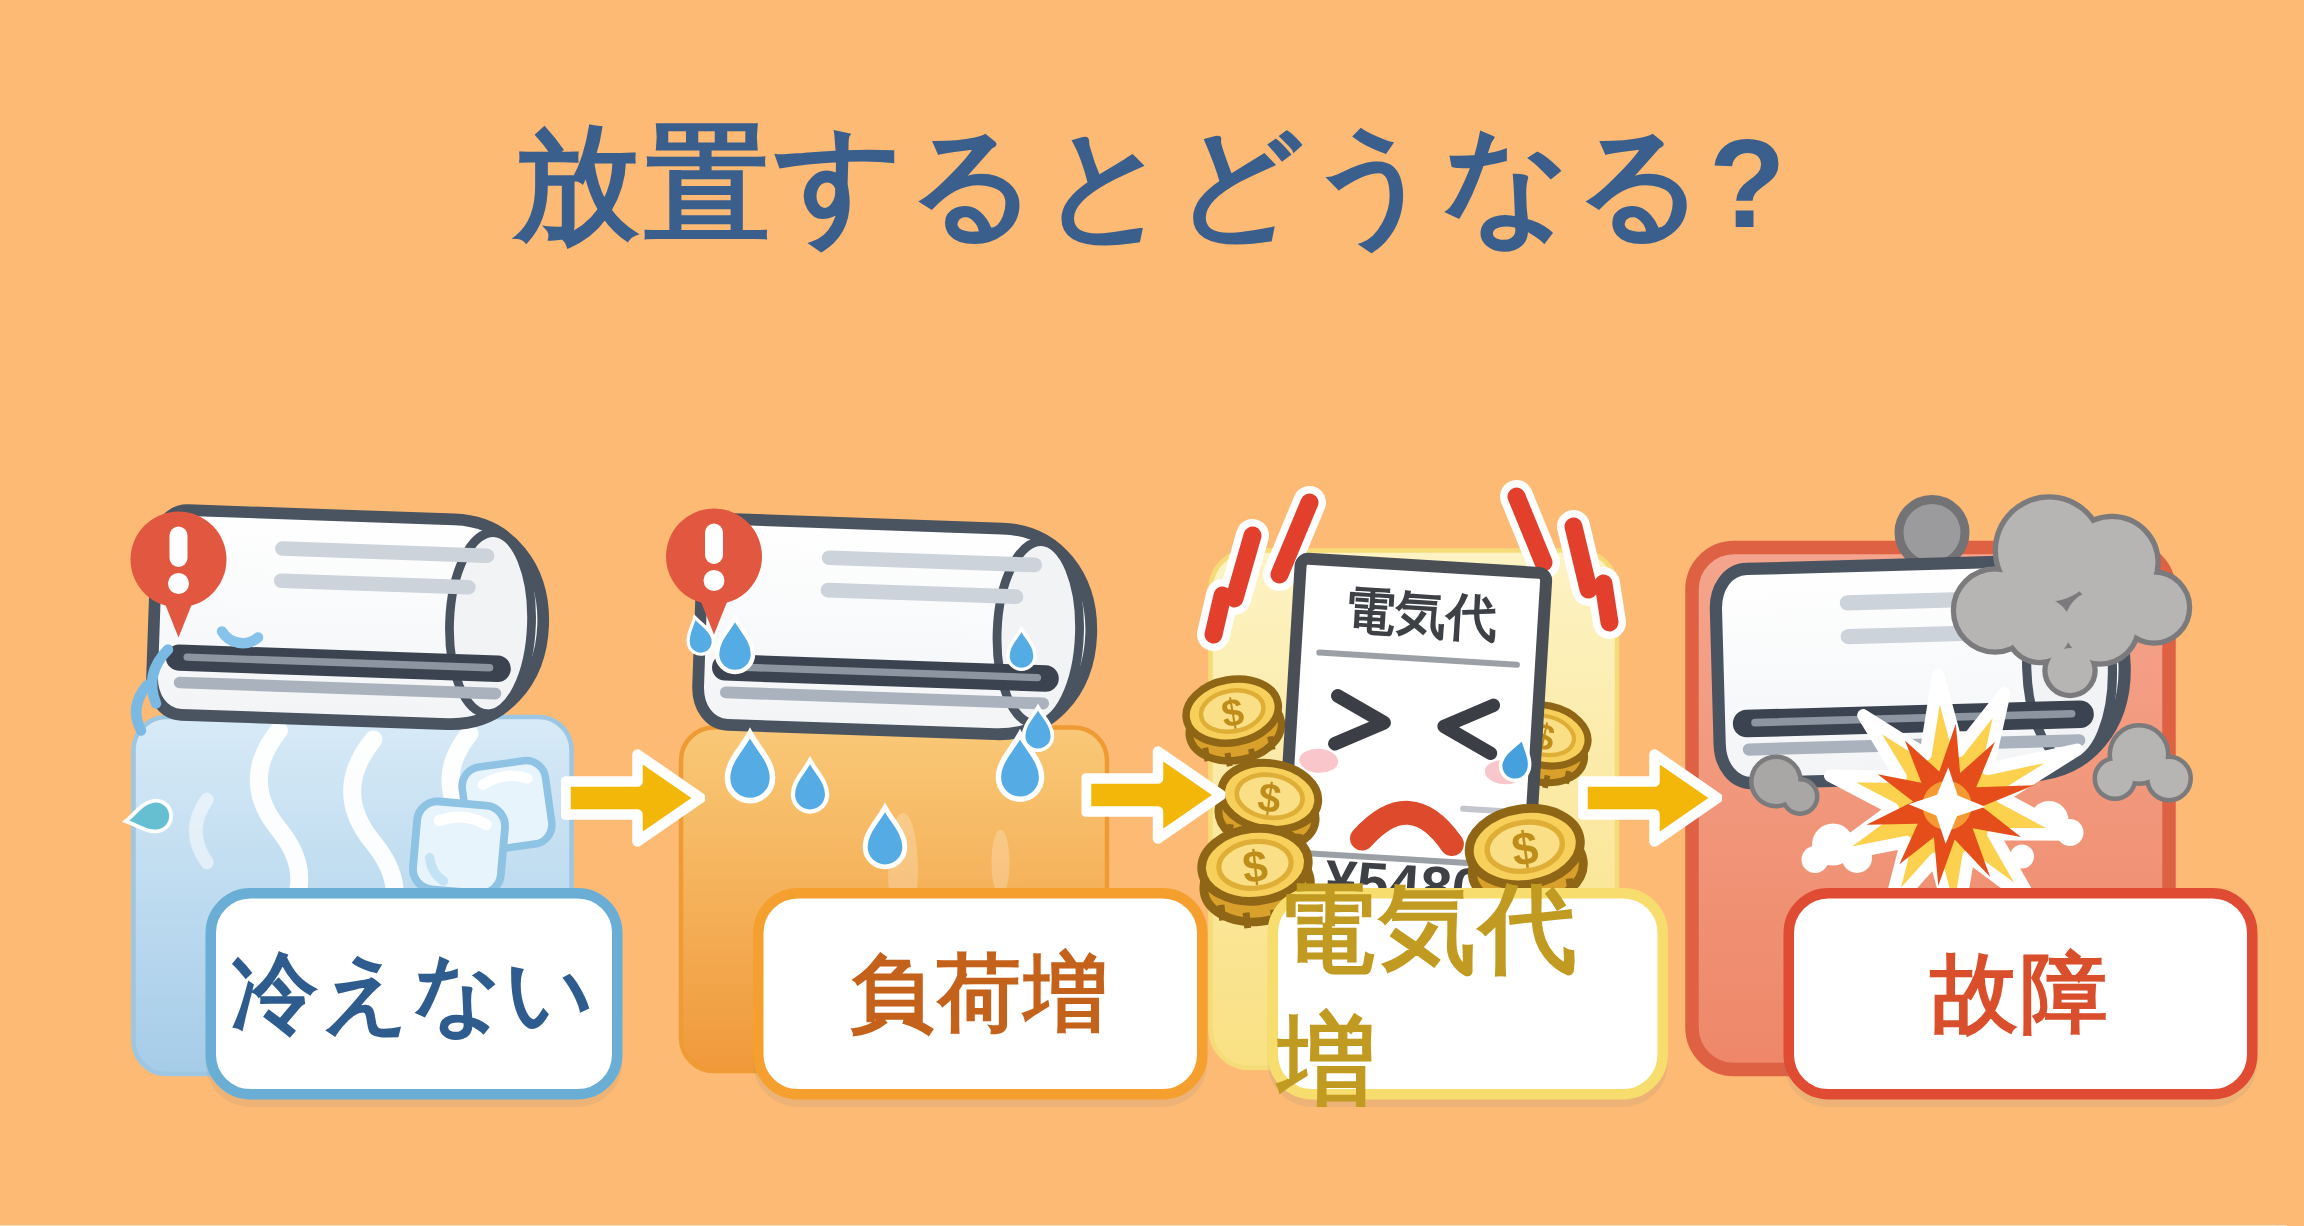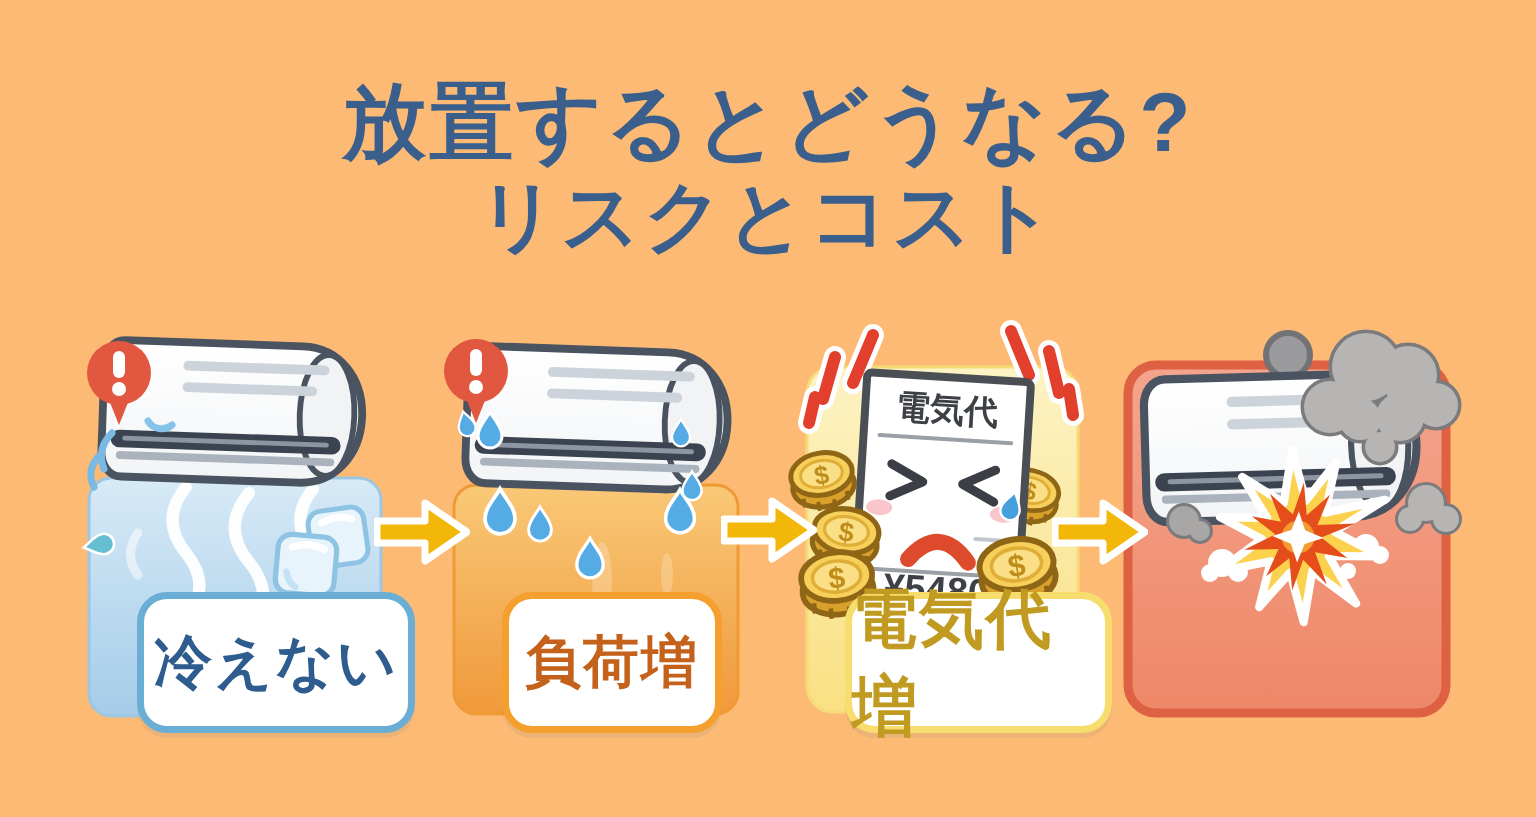--- a/index.html
+++ b/index.html
@@ -15,21 +15,21 @@
   .panel svg.art{position:absolute;left:0;top:0;overflow:visible;}
   .p1{left:86px;width:298px;}
   .p2{left:452px;width:288px;}
   .p3{left:805px;width:275px;}
   .p4{left:1126px;width:345px;}
   
   .label-box{position:absolute;top:267px;height:141px;background:#ffffff;border-radius:30px;
              display:flex;align-items:center;justify-content:center;box-sizing:border-box;
              font-weight:800;letter-spacing:2px;box-shadow:0 5px 0 rgba(120,130,140,.12);margin-left:37px;}
   .lb1{left:14px;width:278px;border:7px solid #6aaed6;color:#2e5c8e;font-size:58px;}
-  .lb2{left:13px;width:220px;border:7px solid #f5a02e;color:#c4621c;font-size:56px;}
+  .lb2{left:13px;width:303px;border:7px solid #f5a02e;color:#c4621c;font-size:56px;}
   .lb3{left:3px; width:267px;border:7px solid #f7dd6e;color:#c19b21;font-size:65px;}
   .lb4{left:26px;width:316px;border:7px solid #e04b33;color:#d94e2b;font-size:58px;}
   
   .arrow{position:absolute;width:96px;height:72px;z-index:6;}
   .a1{left:374px;top:496px;}
   .a2{left:721px;top:494px;}
   .a3{left:1052px;top:496px;}
 </style>
 </head>
 <body>
@@ -94,21 +94,20 @@
 
     <polygon id="star" points="4,-106 14,-43 56,-86 36,-26 110,-34 45,-2 98,34 35,27 62,88 13,43 -4,104 -14,42 -56,80 -36,26 -102,32 -44,-2 -92,-34 -35,-27 -60,-80 -13,-43"></polygon>
     <path id="sparkle" d="M0,-26 L7,-7 L26,0 L7,7 L0,26 L-7,7 L-26,0 L-7,-7 Z"></path>
   </defs>
 </svg>
 
 <div class="canvas">
 
   <div class="title">
     <div class="l1">放置するとどうなる?</div>
-    <div class="l2">リスクとコスト</div>
   </div>
 
   <div class="panel p1">
     <svg class="art" width="298" height="412" viewBox="0 0 298 412">
       <rect x="3" y="153" width="292" height="238" rx="22" fill="url(#gBlue)" stroke="#9cc6e2" stroke-width="3"></rect>
       <g stroke="#ffffff" stroke-width="12" fill="none" stroke-linecap="round" opacity=".96">
         <path d="M100,162 c-18,22 -18,44 0,66 c18,22 18,44 0,66 c-14,18 -15,36 -3,54"></path>
         <path d="M163,168 c-19,23 -19,46 0,69 c19,23 19,46 0,69 c-14,18 -15,34 -4,50"></path>
         <path d="M227,164 c-17,21 -17,42 0,63 c17,21 17,42 0,63 c-12,16 -13,32 -3,46"></path>
         <path d="M52,208 c-10,14 -10,28 0,42" opacity=".55" stroke-width="9"></path>
@@ -251,20 +250,23 @@
           <circle cx="254" cy="230" r="9"></circle>
           <circle cx="222" cy="246" r="8"></circle>
       </g>
       <g transform="translate(172,212) rotate(-6) scale(0.82)">
         <use href="#star" fill="#fcd14e" stroke="#ffffff" stroke-width="10" stroke-linejoin="round"></use>
         <use href="#star" transform="rotate(10) scale(0.63)" fill="#e54e1a"></use>
         <circle r="20" fill="#f59a33"></circle>
         <use href="#sparkle" transform="rotate(8) scale(1.2)" fill="#ffffff"></use>
       </g>
     </svg>
+    <div class="label-box lb4">
+      <span>故障</span>
+    </div>
   </div>
 
   <div class="arrow a1">
     <svg width="96" height="72" viewBox="0 0 96 72">
       <polygon points="3,25 51,25 51,7 93,36 51,65 51,47 3,47" fill="#f3b70a" stroke="#ffffff" stroke-width="7" stroke-linejoin="round"></polygon>
     </svg>
   </div>
   <div class="arrow a2">
     <svg width="96" height="72" viewBox="0 0 96 72">
       <polygon points="3,25 51,25 51,7 93,36 51,65 51,47 3,47" fill="#f3b70a" stroke="#ffffff" stroke-width="7" stroke-linejoin="round"></polygon>

